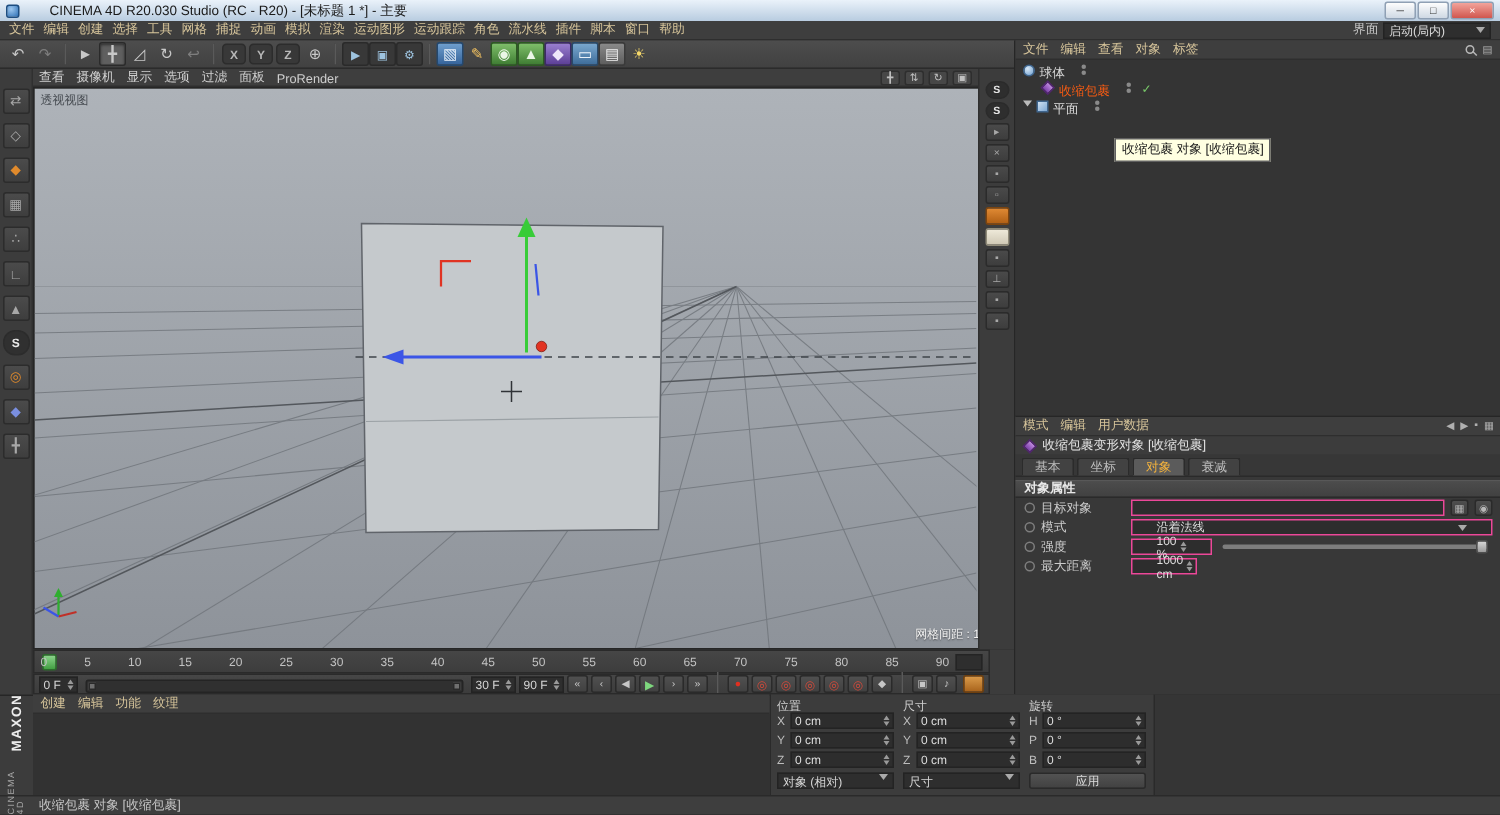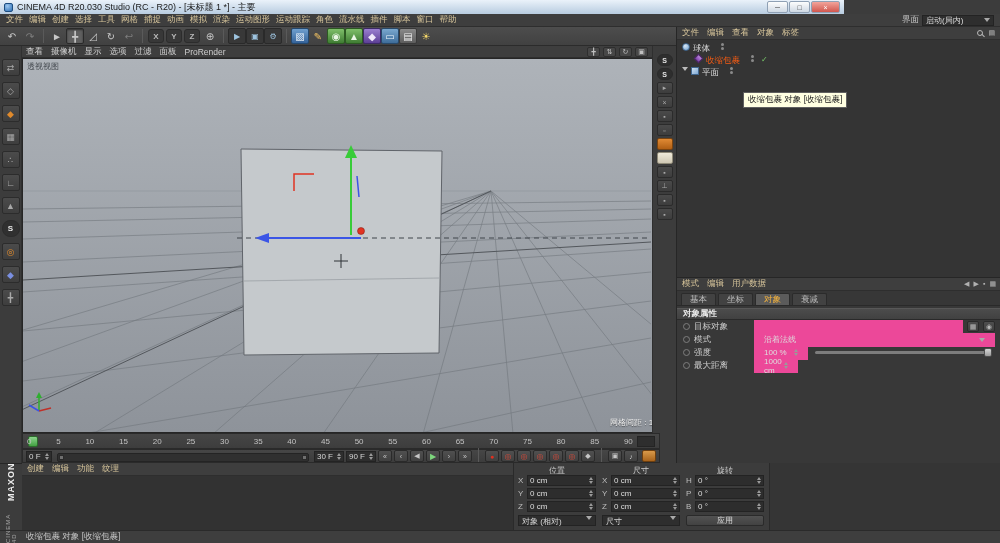--- a/index.html
+++ b/index.html
@@ -1,21 +1,21 @@
 <!DOCTYPE html>
 <html><head>
 <meta charset="utf-8">
 <style>
 *{margin:0;padding:0;box-sizing:border-box}
 body{background:#222}
 .app{position:relative;width:1000px;height:543px;background:#3c3c3c;overflow:hidden;
  font-family:"Liberation Sans","DejaVu Sans",sans-serif;color:#ccc;font-size:10px}
 
-.titlebar{position:absolute;left:0;top:0;width:844px;height:14px;
- background:linear-gradient(#eaf2fa,#b8cce0);display:flex;align-items:center;gap:4px;
+.titlebar{position:absolute;left:0;top:0;width:1000px;height:14px;
+ background:linear-gradient(#eaf2fa,#b8cce0);display:flex;align-items:center;gap:20px;
  padding:0 4px;font-size:9px;color:#1a1a1a}
 .appico{width:9px;height:9px;border-radius:2px;background:radial-gradient(circle at 35% 30%,#9ec8f0,#2d6fb4);border:1px solid #1d4d80}
 .winbtns{margin-left:auto;display:flex}
 .wbtn{width:21px;height:12px;display:flex;align-items:center;justify-content:center;
  font-size:7px;color:#333;background:linear-gradient(#fdfdfd,#cfd9e4);border:1px solid #8fa0b4;border-radius:2px;margin-left:1px}
 .wbtn.close{background:linear-gradient(#f2a49b,#d0564e);color:#fff;width:29px}
 
 .menubar{position:absolute;left:0;top:14px;width:1000px;height:13px;background:#3e3e3e;
  border-bottom:1px solid #2e2e2e;display:flex;align-items:center;gap:6px;padding:0 6px;
  font-size:8.5px;color:#d6c49a}
@@ -122,41 +122,41 @@
 .am-tabs{display:flex;gap:2px;padding:2px 4px 0;background:#373737;border-bottom:1px solid #2a2a2a}
 .tab{height:12px;padding:0 8px;display:flex;align-items:center;font-size:8.5px;color:#bdbdbd;
  background:#424242;border:1px solid #2b2b2b;border-bottom:none;border-radius:2px 2px 0 0}
 .tab.active{background:#5b5b5b;color:#f5b33c}
 .am-section{height:12px;margin-top:2px;background:linear-gradient(#4c4c4c,#414141);
  border-top:1px solid #585858;border-bottom:1px solid #2a2a2a;display:flex;align-items:center;
  padding-left:6px;font-size:8.5px;font-weight:bold;color:#e8e8e8}
 .am-row{display:flex;align-items:center;height:13px;padding:0 6px 0 6px;gap:4px;font-size:8.5px;color:#cccccc}
 .dotc{width:7px;height:7px;border:1px solid #7e7e7e;border-radius:50%;flex:none}
 .alabel{width:56px;flex:none;white-space:nowrap}
-.afield{height:11px;background:#2d2d2d;border:7px solid #ec4899;display:flex;align-items:center;
- padding:0 3px;font-size:8px;color:#dedede}
+.afield{height:11px;background:#2d2d2d;border:1px solid #ec4899;display:flex;align-items:center;
+ padding:0 16px;font-size:8px;color:#dedede}
 .afield.grow{flex:1}
 .sq{width:12px;height:11px;background:linear-gradient(#4e4e4e,#3f3f3f);border:1px solid #2a2a2a;
  display:flex;align-items:center;justify-content:center;font-size:7px;color:#b8b8b8;border-radius:2px;flex:none}
 .sl-track{flex:1;height:3px;background:#7d7d7d;border-radius:2px;position:relative;margin:0 3px}
 .sl-knob{position:absolute;right:0;top:-3px;width:8px;height:9px;background:linear-gradient(#d6d6d6,#9b9b9b);border:1px solid #4e4e4e;border-radius:2px}
 
 .bottom{position:absolute;left:0;top:463px;width:1000px;height:67px;background:#3c3c3c;border-top:1px solid #262626}
 .maxon{position:absolute;left:0;top:463px;width:22px;height:80px;display:flex;align-items:center;
  justify-content:center;z-index:6}
 .maxon .vtext{writing-mode:vertical-rl;transform:rotate(180deg);display:flex;align-items:center;gap:3px}
 .maxon .m1{font-size:9px;font-weight:bold;color:#ededed;letter-spacing:1px}
 .maxon .m2{font-size:6px;color:#a8a8a8;letter-spacing:1px}
 .mat-panel{position:absolute;left:22px;top:463px;width:492px;height:67px;border-right:1px solid #2a2a2a}
 .mat-content{height:54px;background:#323232}
 .coord-panel{position:absolute;left:514px;top:463px;width:256px;height:67px;background:#3c3c3c;
  border-right:1px solid #2a2a2a;padding:2px 4px;font-size:8px}
 .cgroups{display:flex;gap:6px}
 .cgroup{width:78px}
-.ctitle{text-align:center;color:#cfcfcf;height:10px;font-size:8px}
+.ctitle{color:#cfcfcf;height:10px;font-size:8px}
 .crow{display:flex;align-items:center;gap:2px;margin-bottom:2px}
 .caxis{width:7px;color:#bdbdbd}
 .cfield{flex:1;height:11px;background:#2d2d2d;border:1px solid #232323;display:flex;align-items:center;
  padding:0 2px;color:#dedede;font-size:8px}
 .cbottom{display:flex;gap:6px;margin-top:1px}
 .csel{width:78px;height:11px;background:#2e2e2e;border:1px solid #232323;display:flex;align-items:flex-start;
  padding:0 3px;color:#d6d6d6;font-size:8px}
 .capply{width:78px;height:11px;background:linear-gradient(#525252,#424242);border:1px solid #2a2a2a;
  display:flex;align-items:center;justify-content:center;color:#dedede;border-radius:2px;font-size:8px}
 .empty-panel{position:absolute;left:770px;top:463px;width:230px;height:67px;background:#353535}
@@ -455,20 +455,24 @@
         <span class="mi">模式</span>
         <span class="mi">编辑</span>
         <span class="mi">用户数据</span>
         <span class="am-icons">
           <span>◀</span>
           <span>▶</span>
           <span>▪</span>
           <span>▦</span>
         </span>
       </div>
+      <div class="am-title">
+        <span class="ico-def"></span>
+        <span>收缩包裹变形对象 [收缩包裹]</span>
+      </div>
       <div class="am-tabs">
         <span class="tab">基本</span>
         <span class="tab">坐标</span>
         <span class="tab active">对象</span>
         <span class="tab">衰减</span>
       </div>
       <div class="am-section">对象属性</div>
       <div class="am-row">
         <span class="dotc"></span>
         <span class="alabel">目标对象</span>

